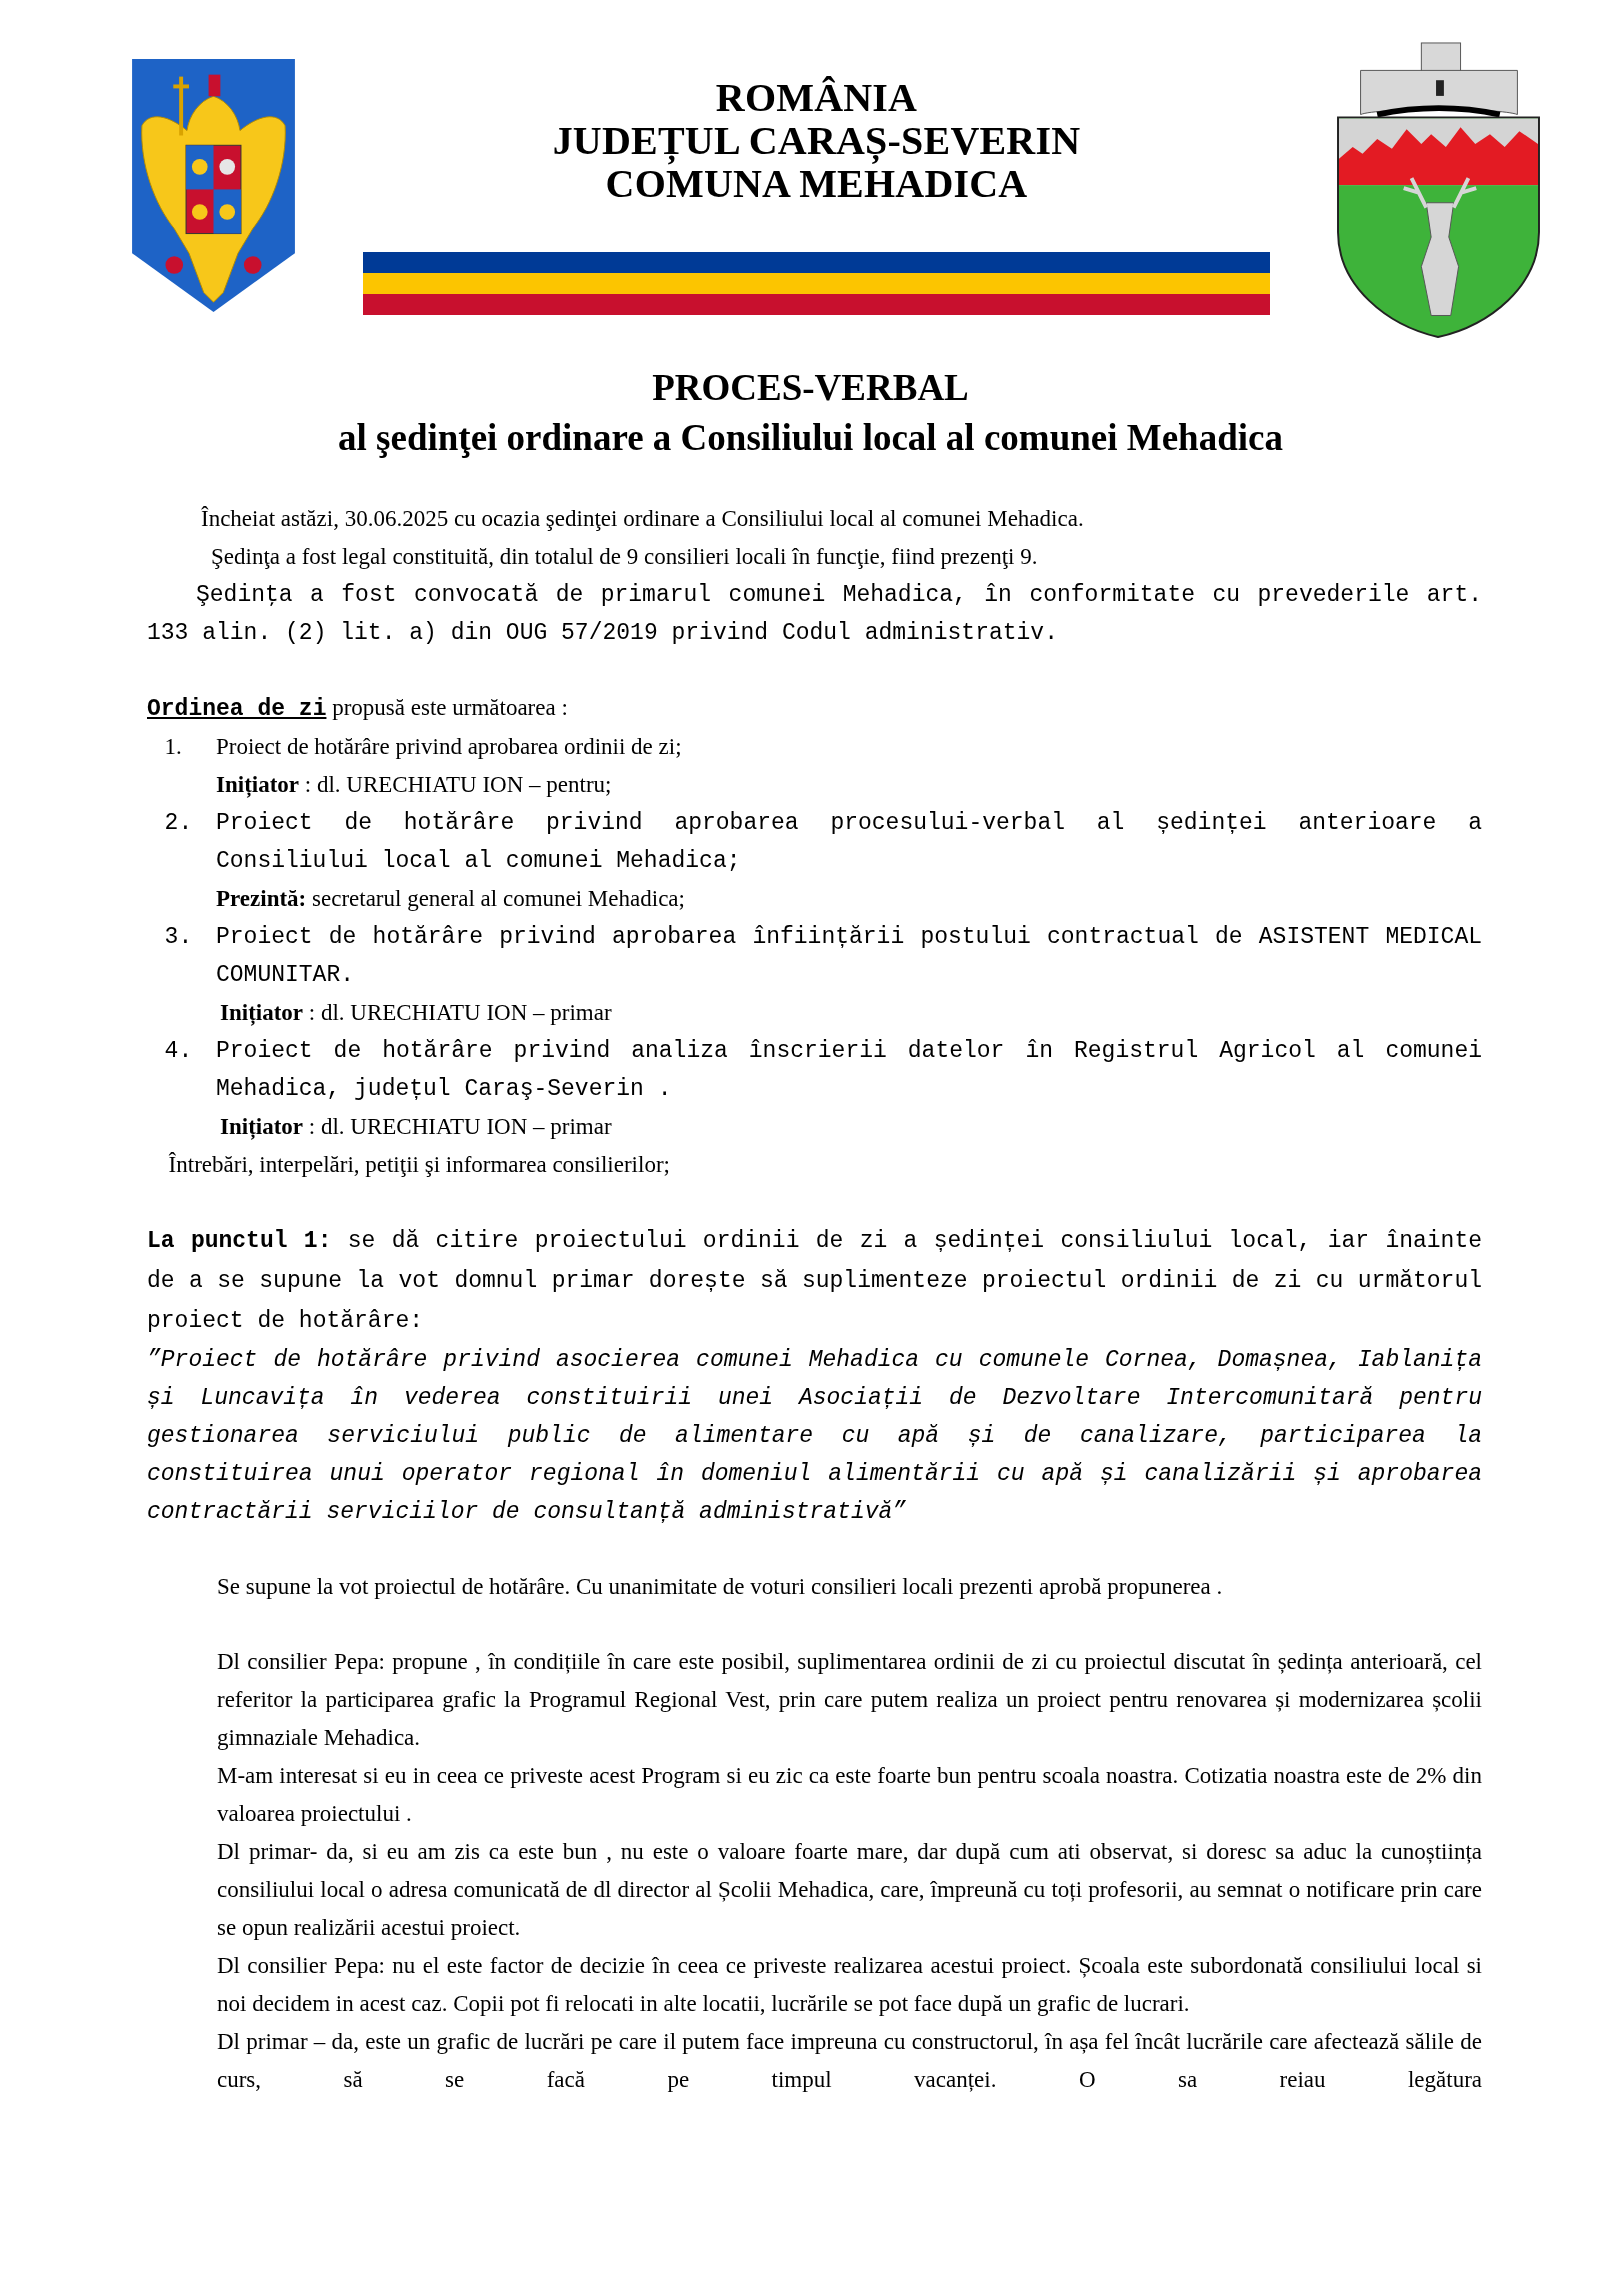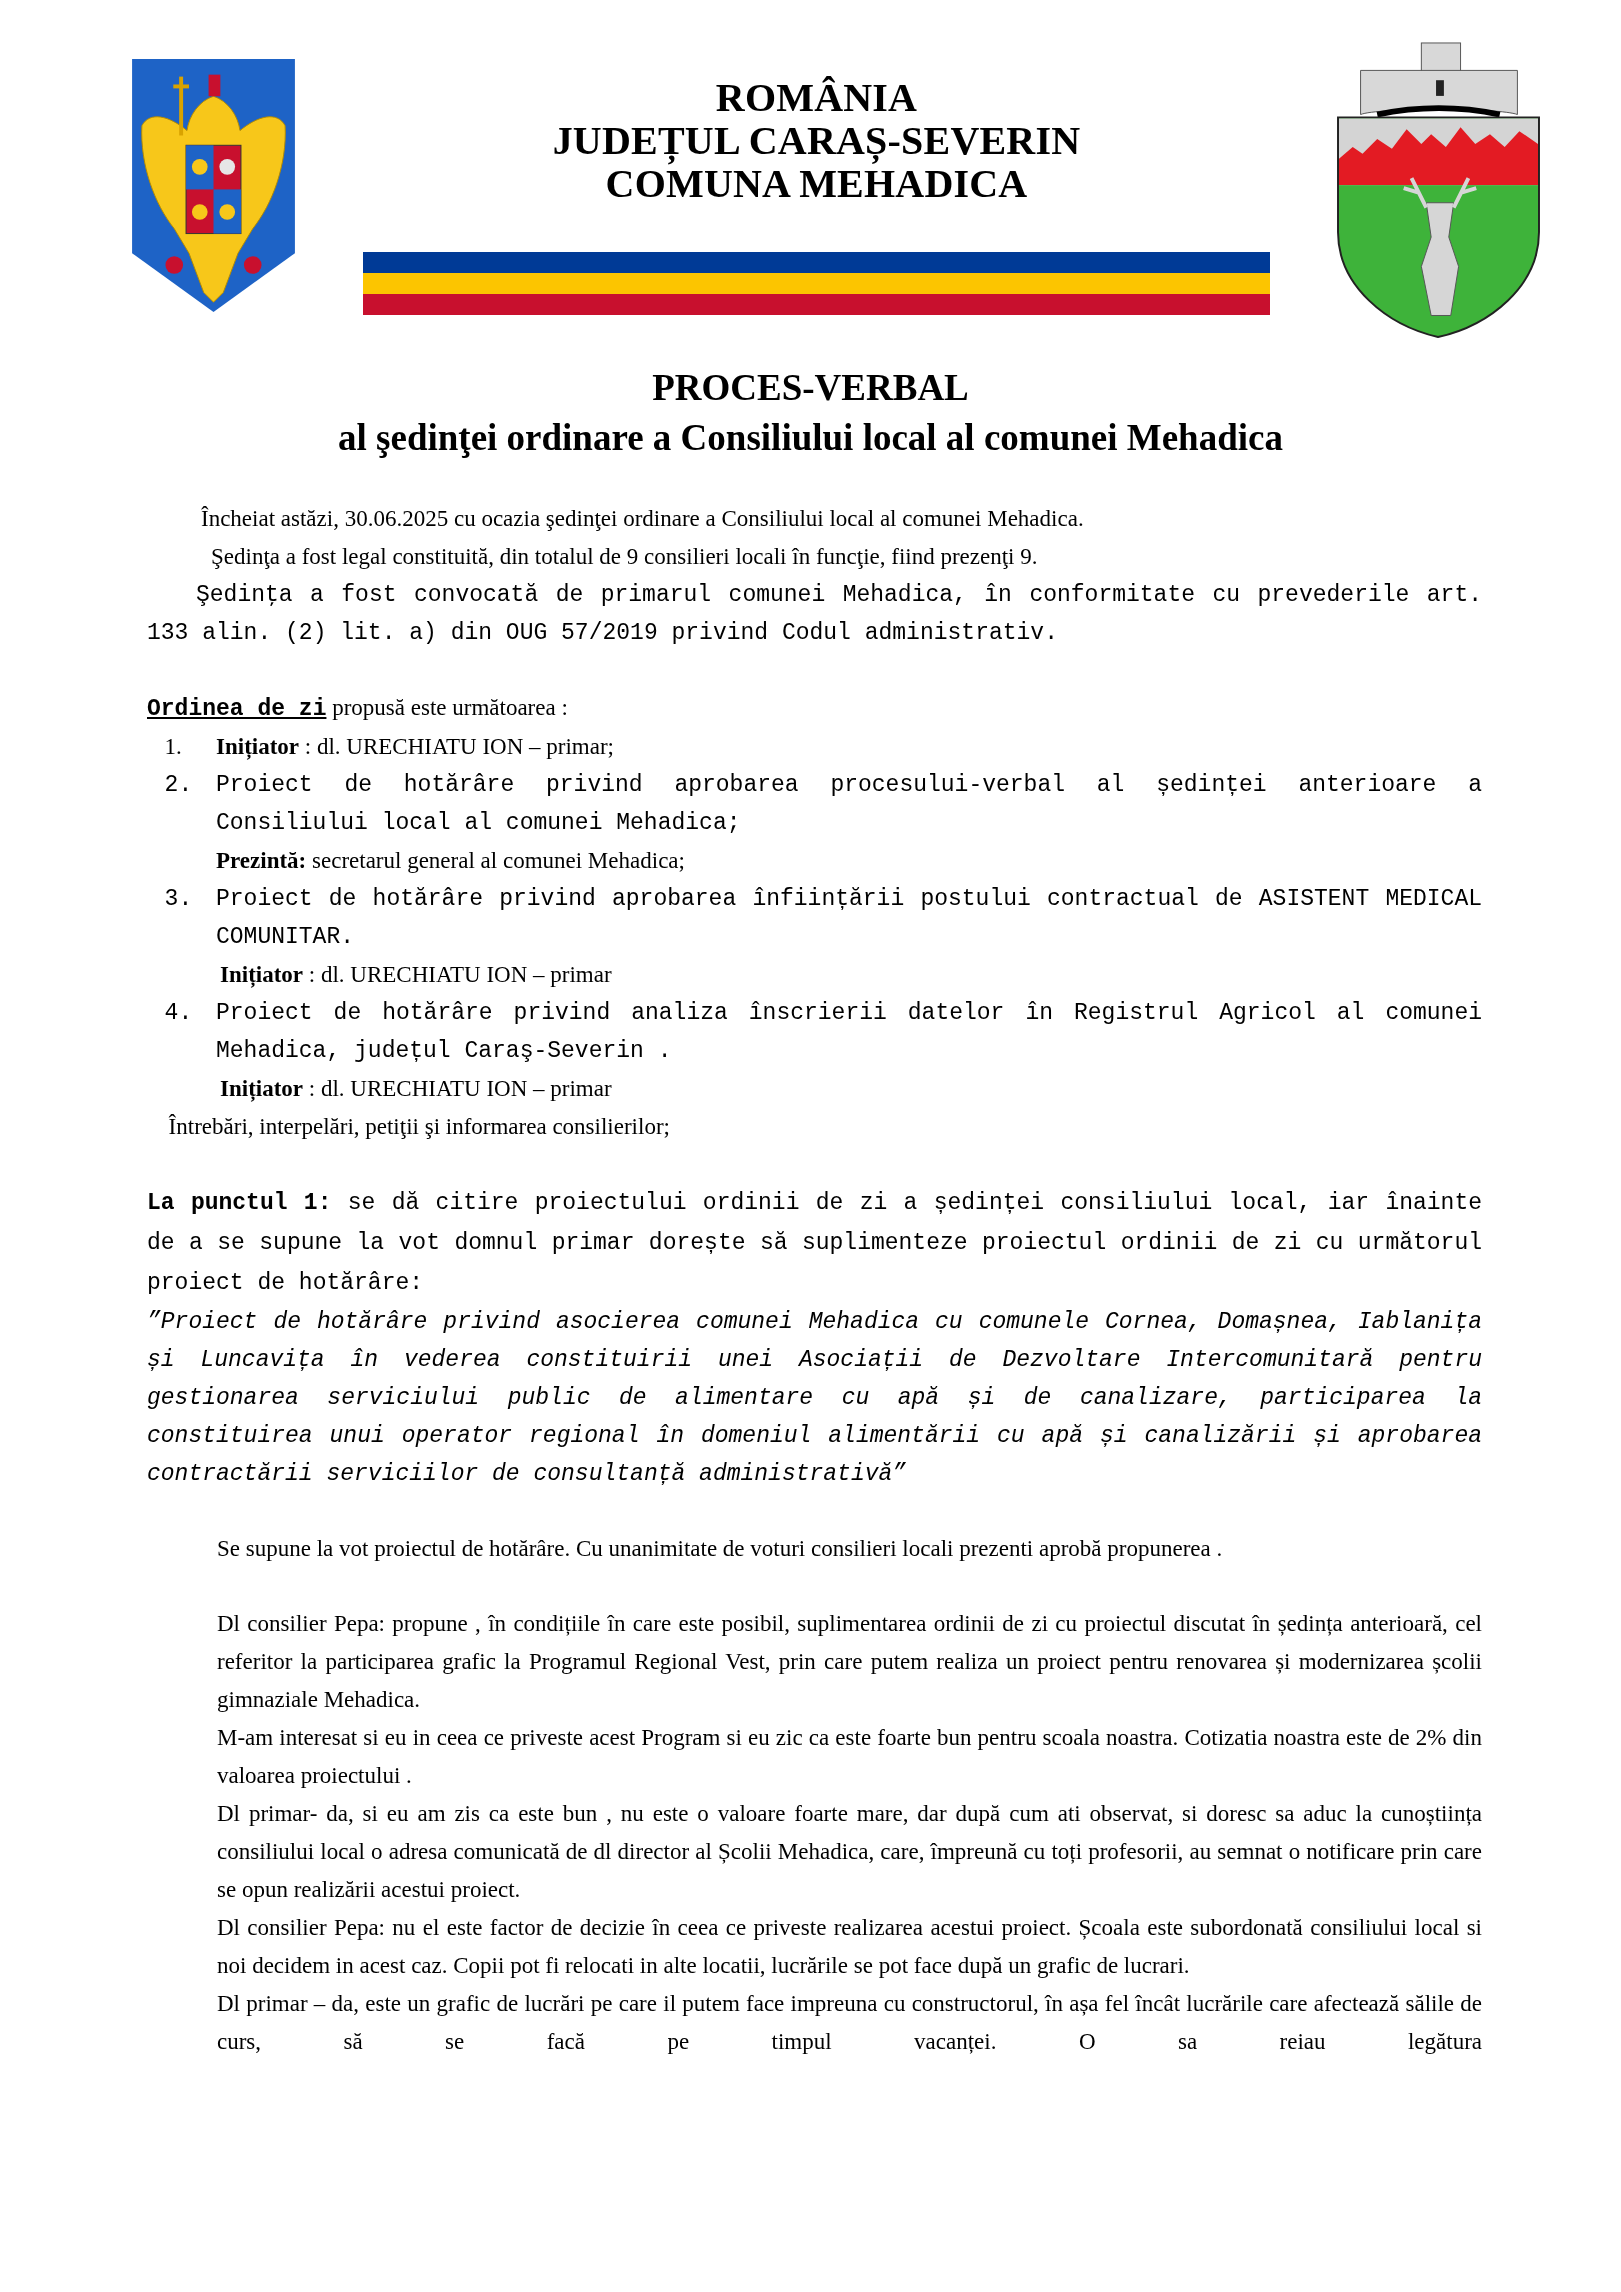--- a/index.html
+++ b/index.html
@@ -108,22 +108,23 @@
     <p class="p indent1 justify">Şedinţa a fost convocată de primarul comunei Mehadica, în conformitate cu prevederile art. 133 alin. (2) lit. a) din OUG 57/2019 privind Codul administrativ.</p>
 
     <div class="gap"></div>
 
     <p class="p">
       <span class="u-bold">Ordinea de zi</span><span> propusă este următoarea :</span>
     </p>
     <ul class="agenda">
       <li>
         <span class="num">1.</span>
+        <span>Proiect de hotărâre privind aprobarea ordinii de zi;</span>
       </li>
-      <div class="initiator"><span class="b">Inițiator</span><span> : dl. URECHIATU ION – primar;</span></div>
+      <div class="initiator"><span class="b">Inițiator</span><span> : dl. URECHIATU ION – pentru;</span></div>
       <li class="justify">
         <span class="num">2.</span>
         <span>Proiect de hotărâre privind aprobarea procesului-verbal al ședinței anterioare a Consiliului local al comunei Mehadica;</span>
       </li>
       <div class="initiator"><span class="b">Prezintă:</span><span> secretarul general al comunei Mehadica;</span></div>
       <li class="justify">
         <span class="num">3.</span>
         <span>Proiect de hotărâre privind aprobarea înființării postului contractual de ASISTENT MEDICAL COMUNITAR.</span>
       </li>
       <div class="initiator2"><span class="b">Inițiator</span><span> : dl. URECHIATU ION – primar</span></div>

